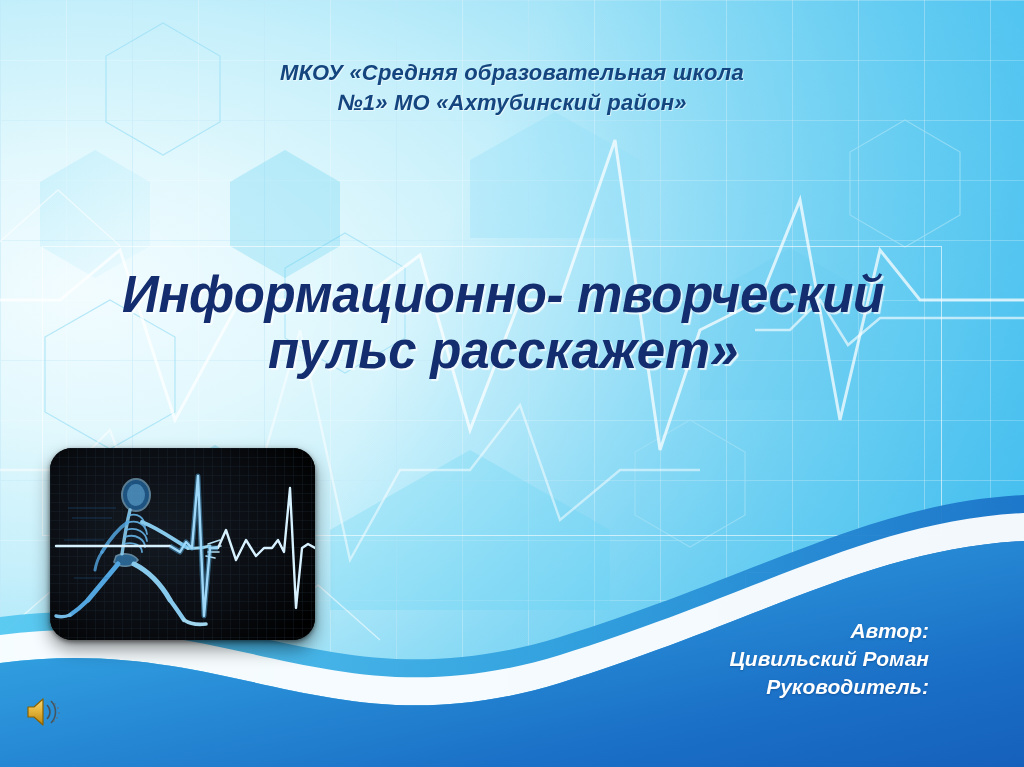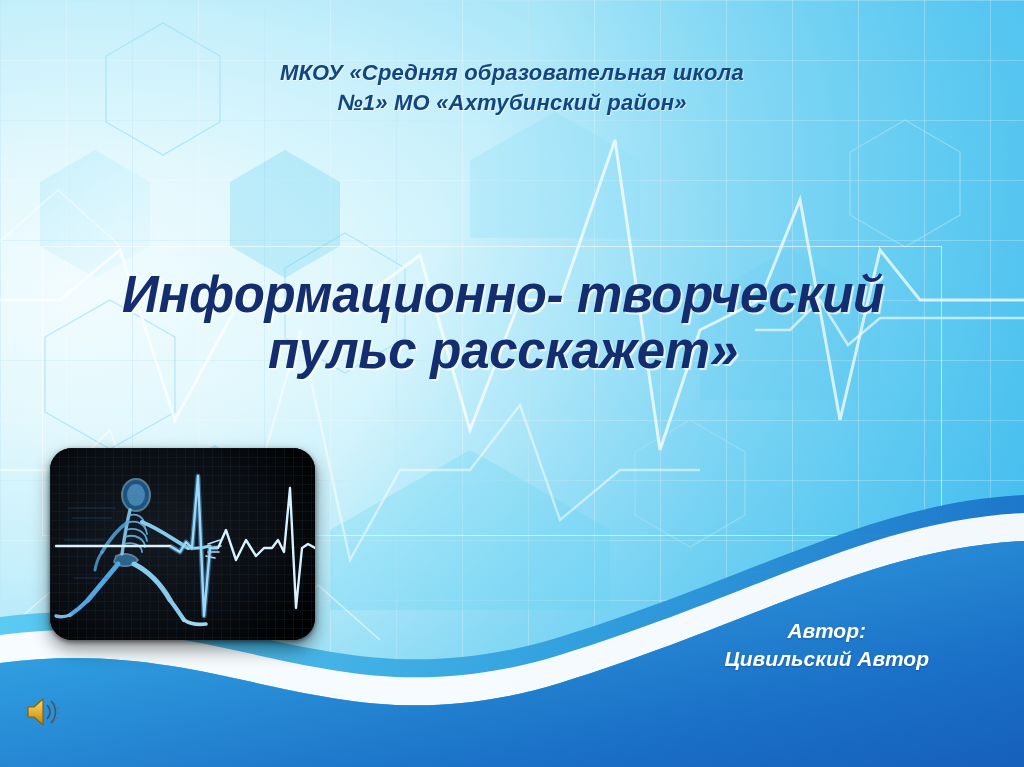--- a/index.html
+++ b/index.html
@@ -137,21 +137,21 @@
       0 2px 5px rgba(0,0,0,0.5);
     overflow: hidden;
   }
   .thumb svg { display: block; }
 
   
   .author {
     position: absolute;
     right: 95px;
     top: 617px;
-    text-align: center;
+    text-align: right;
     color: #ffffff;
     font-size: 21px;
     font-weight: 700;
     font-style: italic;
     line-height: 28px;
     text-shadow: 0 1px 2px rgba(0,40,90,0.35);
   }
   .author div { white-space: nowrap; }
 
   
@@ -331,21 +331,22 @@
                  L228,92 L234,104 L240,40 L246,160 L252,100 L258,96 L265,100"></path>
       </g>
       <g opacity="0.45" fill="none" stroke="#59b7ef" stroke-width="5" stroke-linejoin="round">
         <path d="M120,98 L130,104 L136,94 L142,100 L148,28 L154,168 L160,100 L168,100"></path>
       </g>
     </svg>
   </div>
 
   <div class="author">
     <div>Автор:</div>
-    <div>Цивильский Автор</div>
+    <div>Цивильский Роман</div>
+    <div>Руководитель:</div>
   </div>
 
   <div class="speaker">
     <svg width="44" height="36" viewBox="0 0 44 36">
       <defs>
         <linearGradient id="spk" x1="0" y1="0" x2="0" y2="1">
           <stop offset="0%" stop-color="#f7d878"></stop>
           <stop offset="45%" stop-color="#e5b63c"></stop>
           <stop offset="100%" stop-color="#b9840f"></stop>
         </linearGradient>

